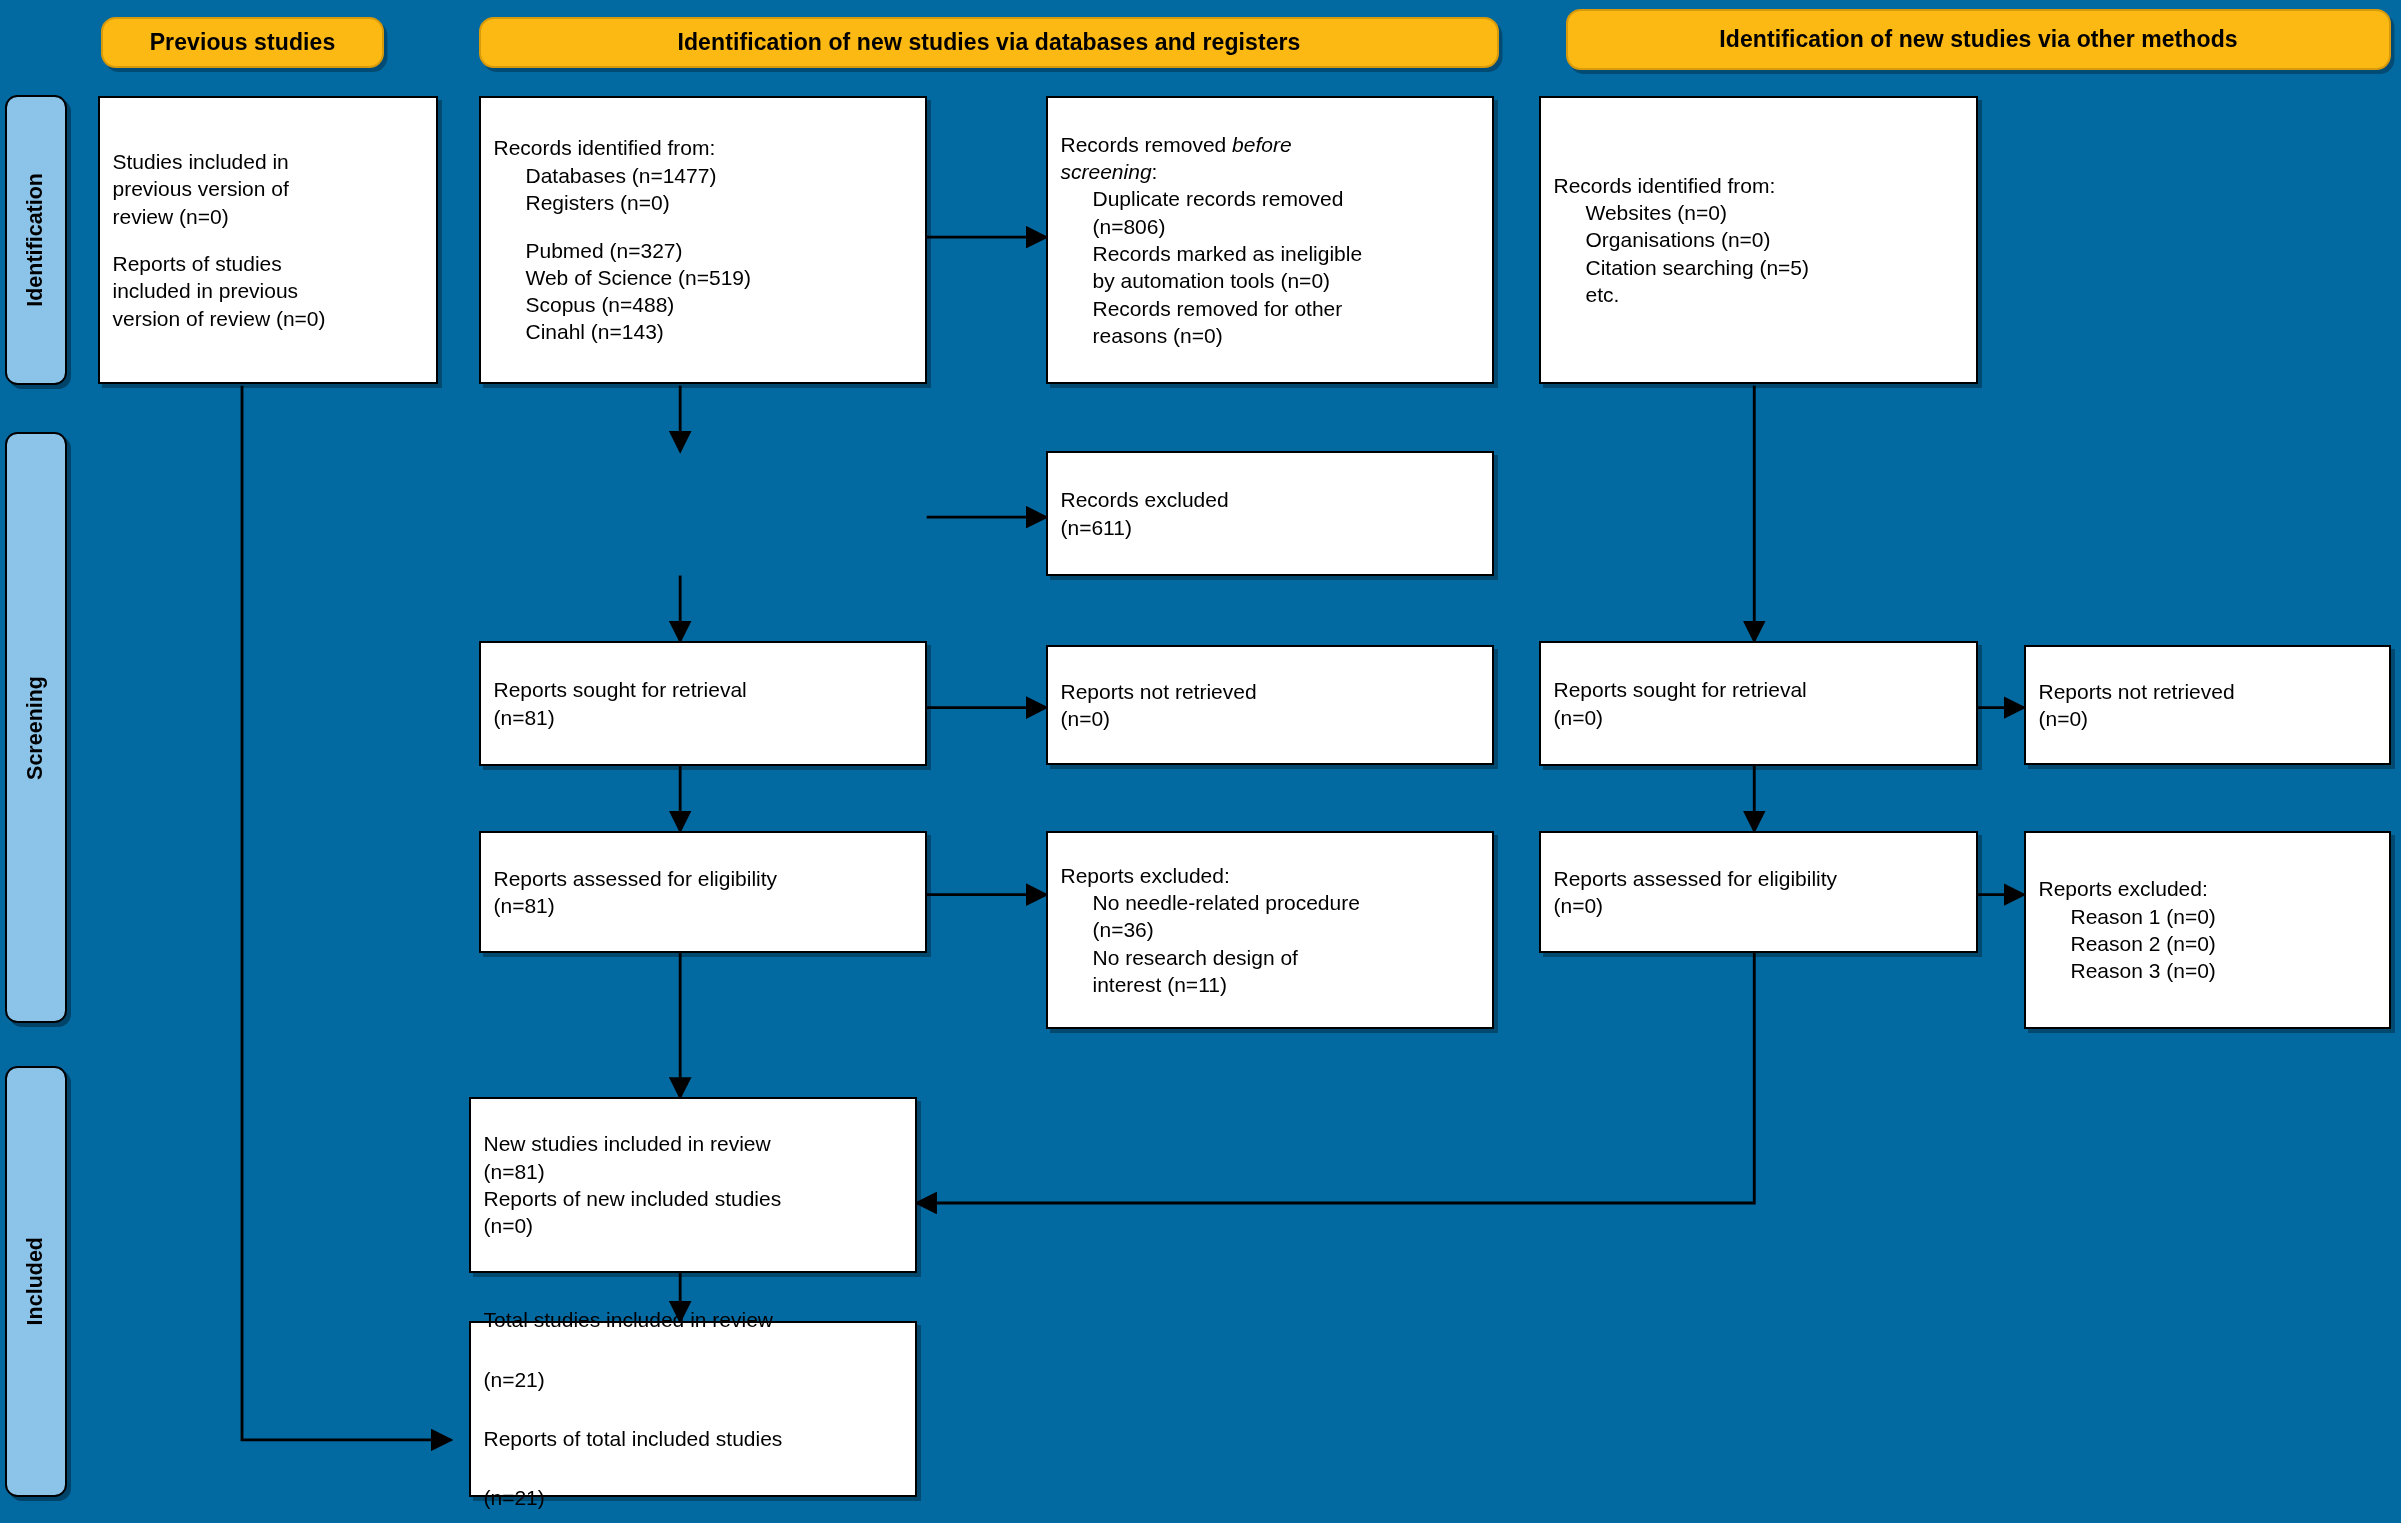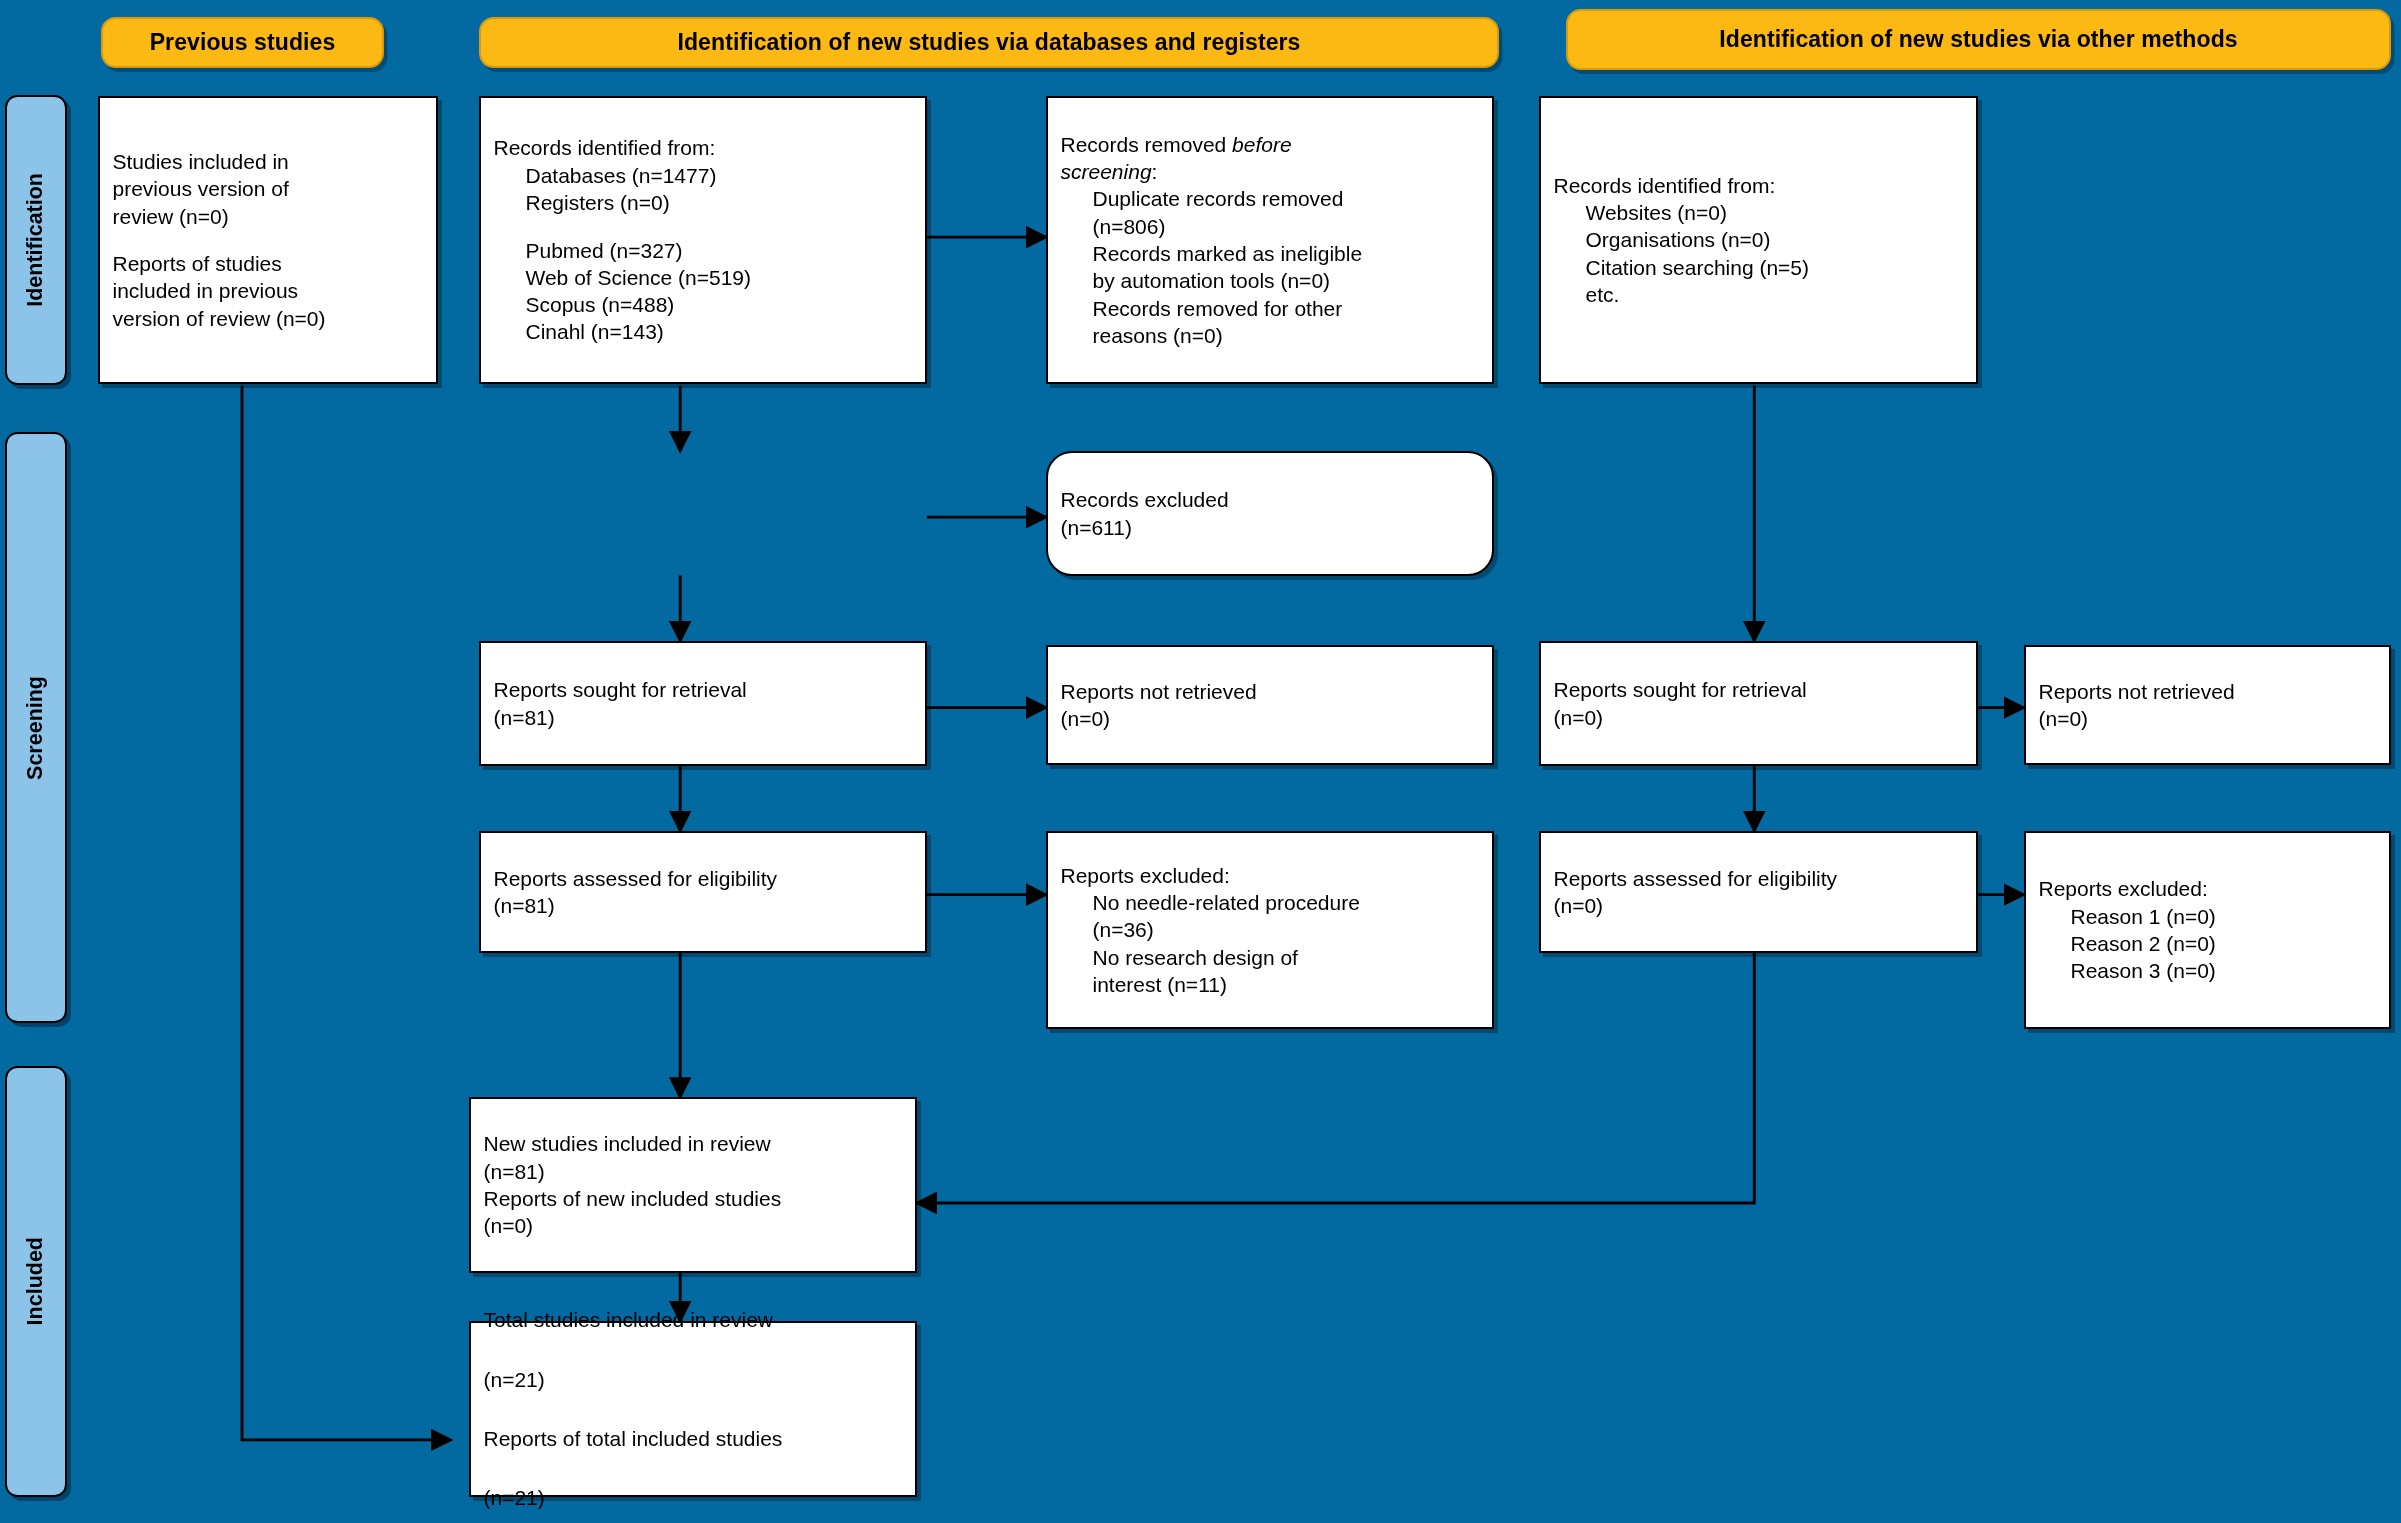--- a/index.html
+++ b/index.html
@@ -191,21 +191,21 @@
 
   <div class="node" style="left:1539px; top:96px; width:439px; height:288px;">
     <div class="line">Records identified from:</div>
     <div class="line indent">Websites (n=0)</div>
     <div class="line indent">Organisations (n=0)</div>
     <div class="line indent">Citation searching (n=5)</div>
     <div class="line indent">etc.</div>
   </div>
 
 
-  <div class="node" style="left:1046px; top:451px; width:448px; height:125px;border-radius:26px;">
+  <div class="node" style="left:1046px; top:451px; width:448px; height:125px;">
     <div class="line">Records excluded</div>
     <div class="line">(n=611)</div>
   </div>
 
   <div class="node" style="left:479px; top:641px; width:448px; height:125px;">
     <div class="line">Reports sought for retrieval</div>
     <div class="line">(n=81)</div>
   </div>
 
   <div class="node" style="left:1046px; top:645px; width:448px; height:120px;">

